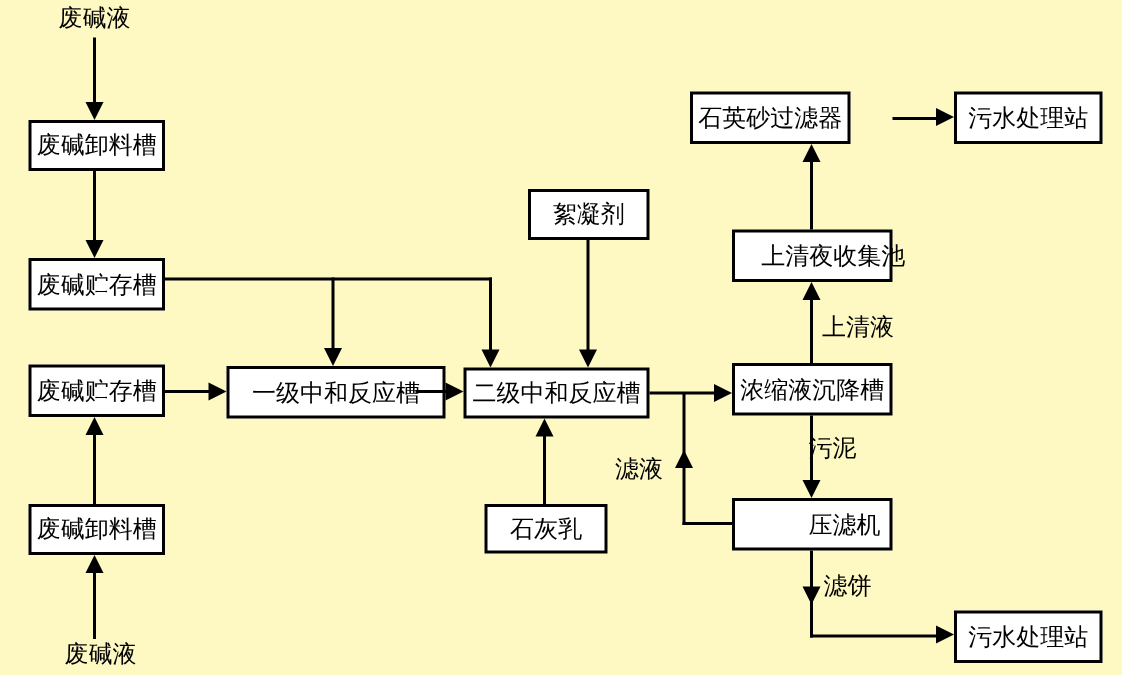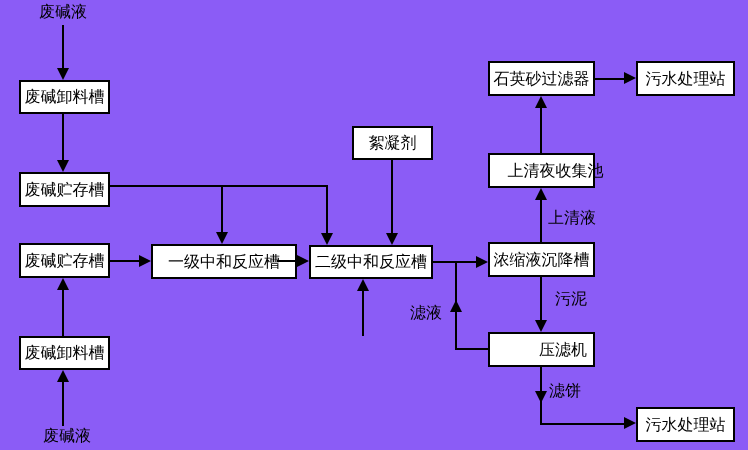--- a/index.html
+++ b/index.html
@@ -1,20 +1,20 @@
 <!DOCTYPE html>
 <html><head>
 <meta charset="utf-8">
 <style>
   html, body { margin: 0; padding: 0; background: #ffffff; }
   .canvas {
     position: relative;
     width: 748px;
     height: 450px;
-    background: #8b5cf6;
+    background: #fef9c3;
     font-family: "DejaVu Serif", "Liberation Serif", serif;
     color: #000000;
     overflow: hidden;
   }
   .node {
     position: absolute;
     box-sizing: border-box;
     border: 2px solid #000000;
     background: #ffffff;
     display: flex;
@@ -47,29 +47,30 @@
   <div class="flow-label t-center" style="left:30px; top:4px; width:66px;">废碱液</div>
   <div class="flow-label t-center" style="left:34px; top:428px; width:66px;">废碱液</div>
 
   <div class="node" style="left:19px; top:80px; width:91px; height:34px;">废碱卸料槽</div>
   <div class="node" style="left:19px; top:172px; width:91px; height:35px;">废碱贮存槽</div>
   <div class="node" style="left:19px; top:243px; width:91px; height:35px;">废碱贮存槽</div>
   <div class="node" style="left:19px; top:336px; width:91px; height:34px;">废碱卸料槽</div>
   <div class="node" style="left:151px; top:244px; width:146px; height:35px;">一级中和反应槽</div>
   <div class="node" style="left:309px; top:245px; width:124px; height:34px;">二级中和反应槽</div>
   <div class="node" style="left:352px; top:126px; width:81px; height:34px;">絮凝剂</div>
-  <div class="node" style="left:488px; top:61px; width:107px; height:35px;">石英砂过滤器</div>
+  <div class="node" style="left:323px; top:336px; width:82px; height:33px;">石灰乳</div>
+  <div class="node" style="left:460px; top:61px; width:107px; height:35px;">石英砂过滤器</div>
   <div class="node" style="left:636px; top:61px; width:99px; height:35px;">污水处理站</div>
   <div class="node" style="left:488px; top:153px; width:107px; height:35px;padding-left:28px;">上清夜收集池</div>
   <div class="node" style="left:488px; top:242px; width:107px; height:35px;">浓缩液沉降槽</div>
   <div class="node" style="left:488px; top:332px; width:107px; height:35px;padding-left:43px;">压滤机</div>
   <div class="node" style="left:636px; top:407px; width:99px; height:35px;">污水处理站</div>
 
   <div class="flow-label" style="left:548px; top:210px;">上清液</div>
-  <div class="flow-label" style="left:555px; top:291px;">污泥</div>
+  <div class="flow-label" style="left:539px; top:291px;">污泥</div>
   <div class="flow-label" style="left:410px; top:305px;">滤液</div>
   <div class="flow-label" style="left:549px; top:383px;">滤饼</div>
 
   <div class="vl" style="left:62px; top:25px; height:45px;"></div>
   <div class="ar ar-d" style="left:57px; top:68px;"></div>
 
   <div class="vl" style="left:62px; top:114px; height:48px;"></div>
   <div class="ar ar-d" style="left:57px; top:160px;"></div>
 
   <div class="hl" style="left:110px; top:185px; width:218px;"></div>

